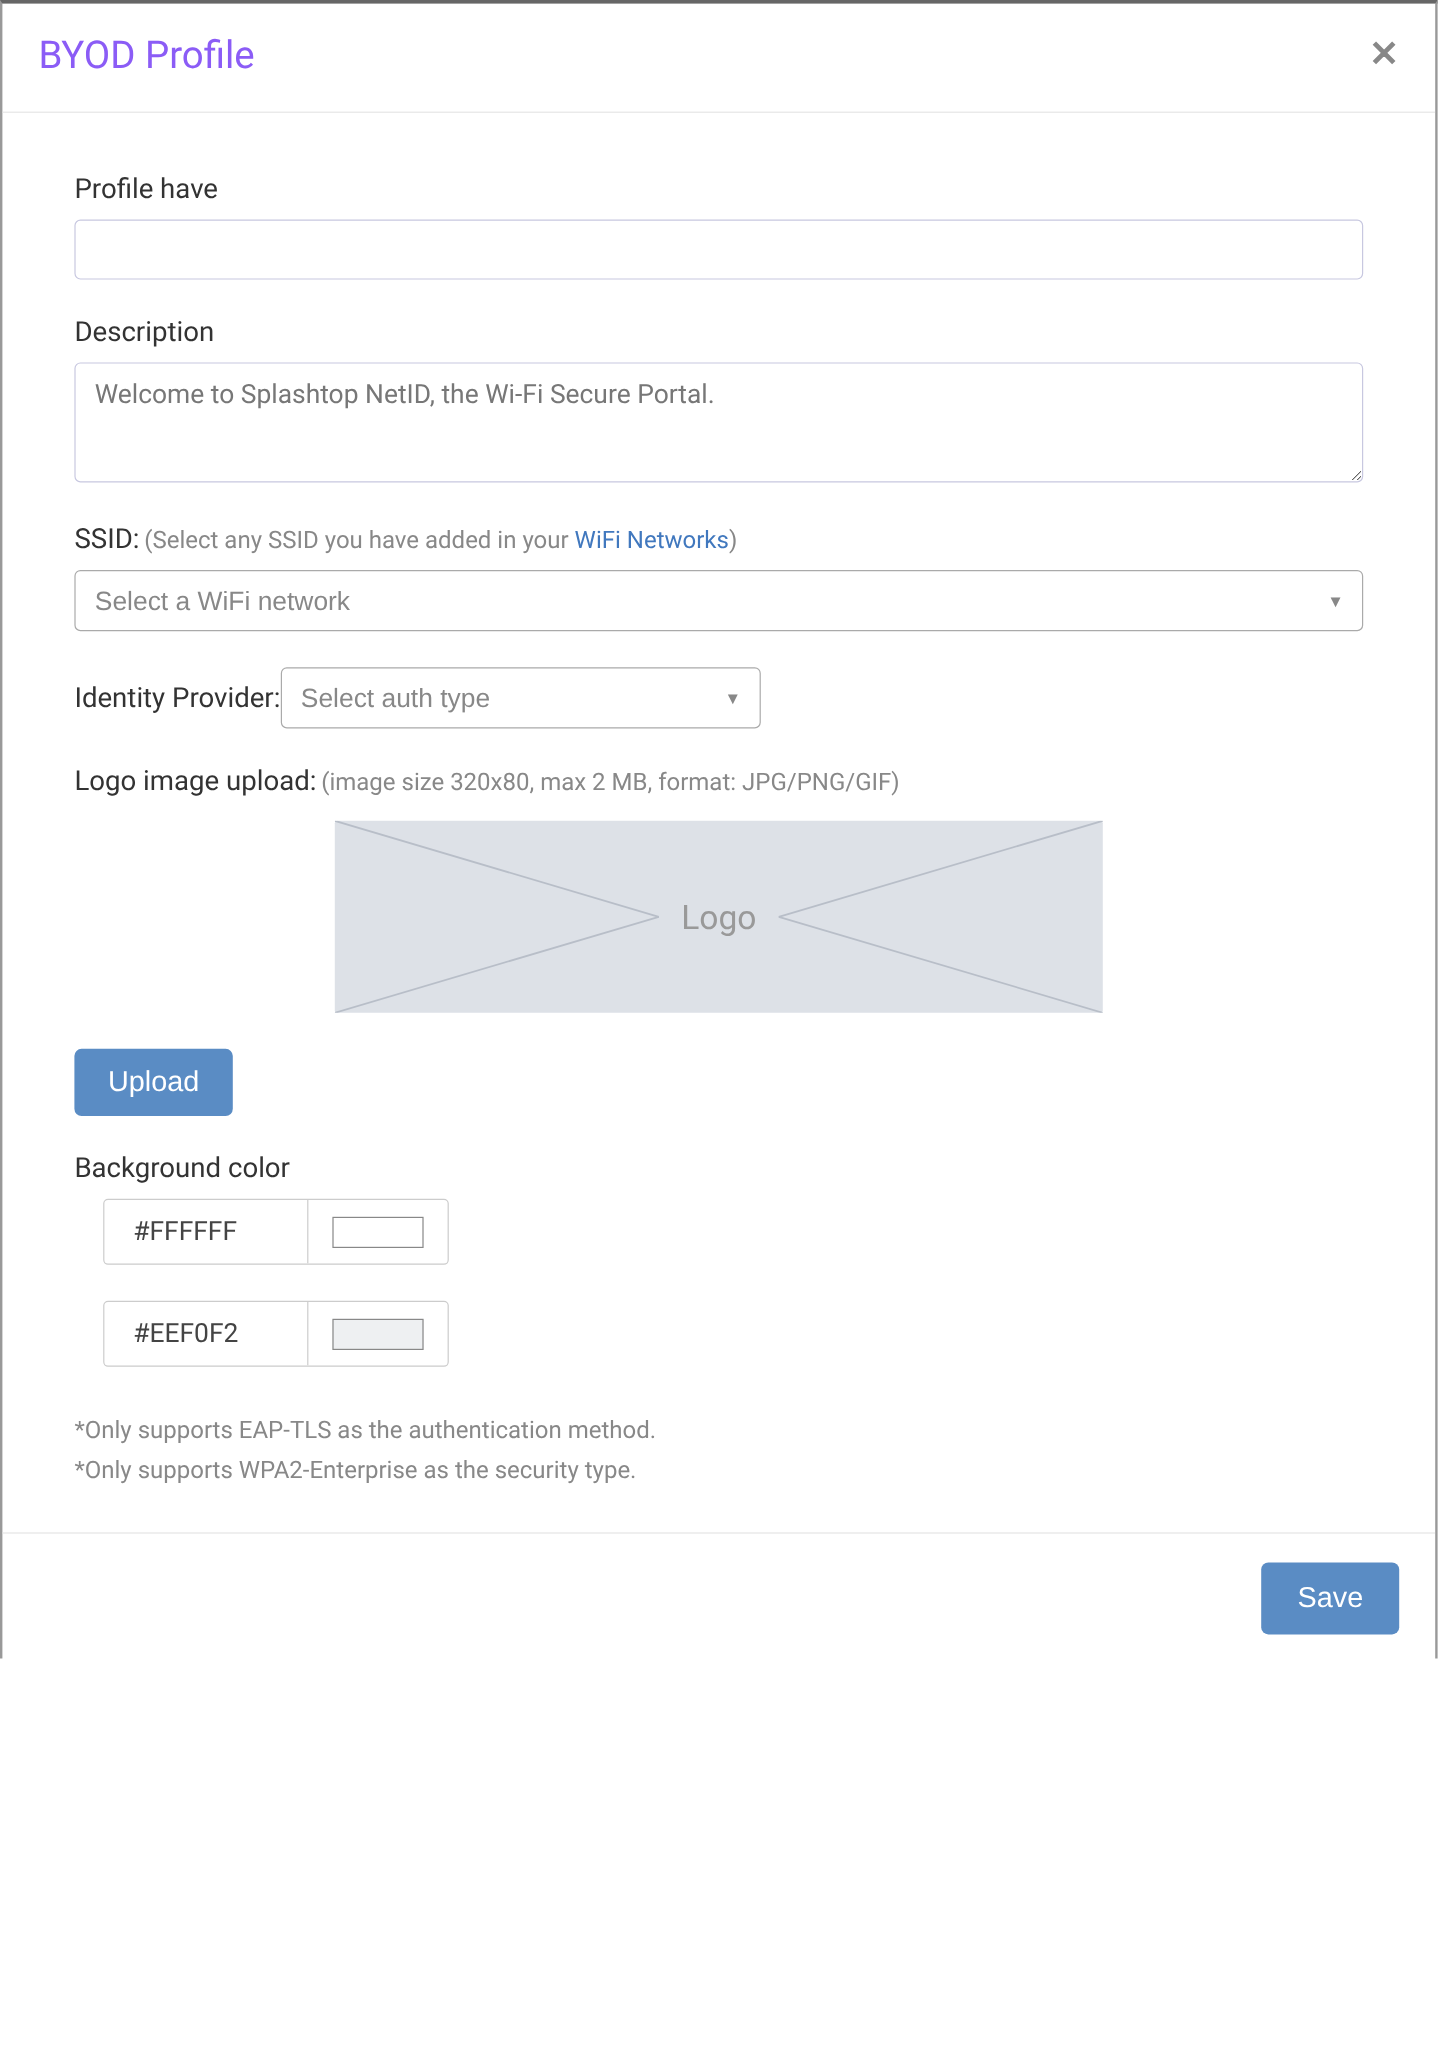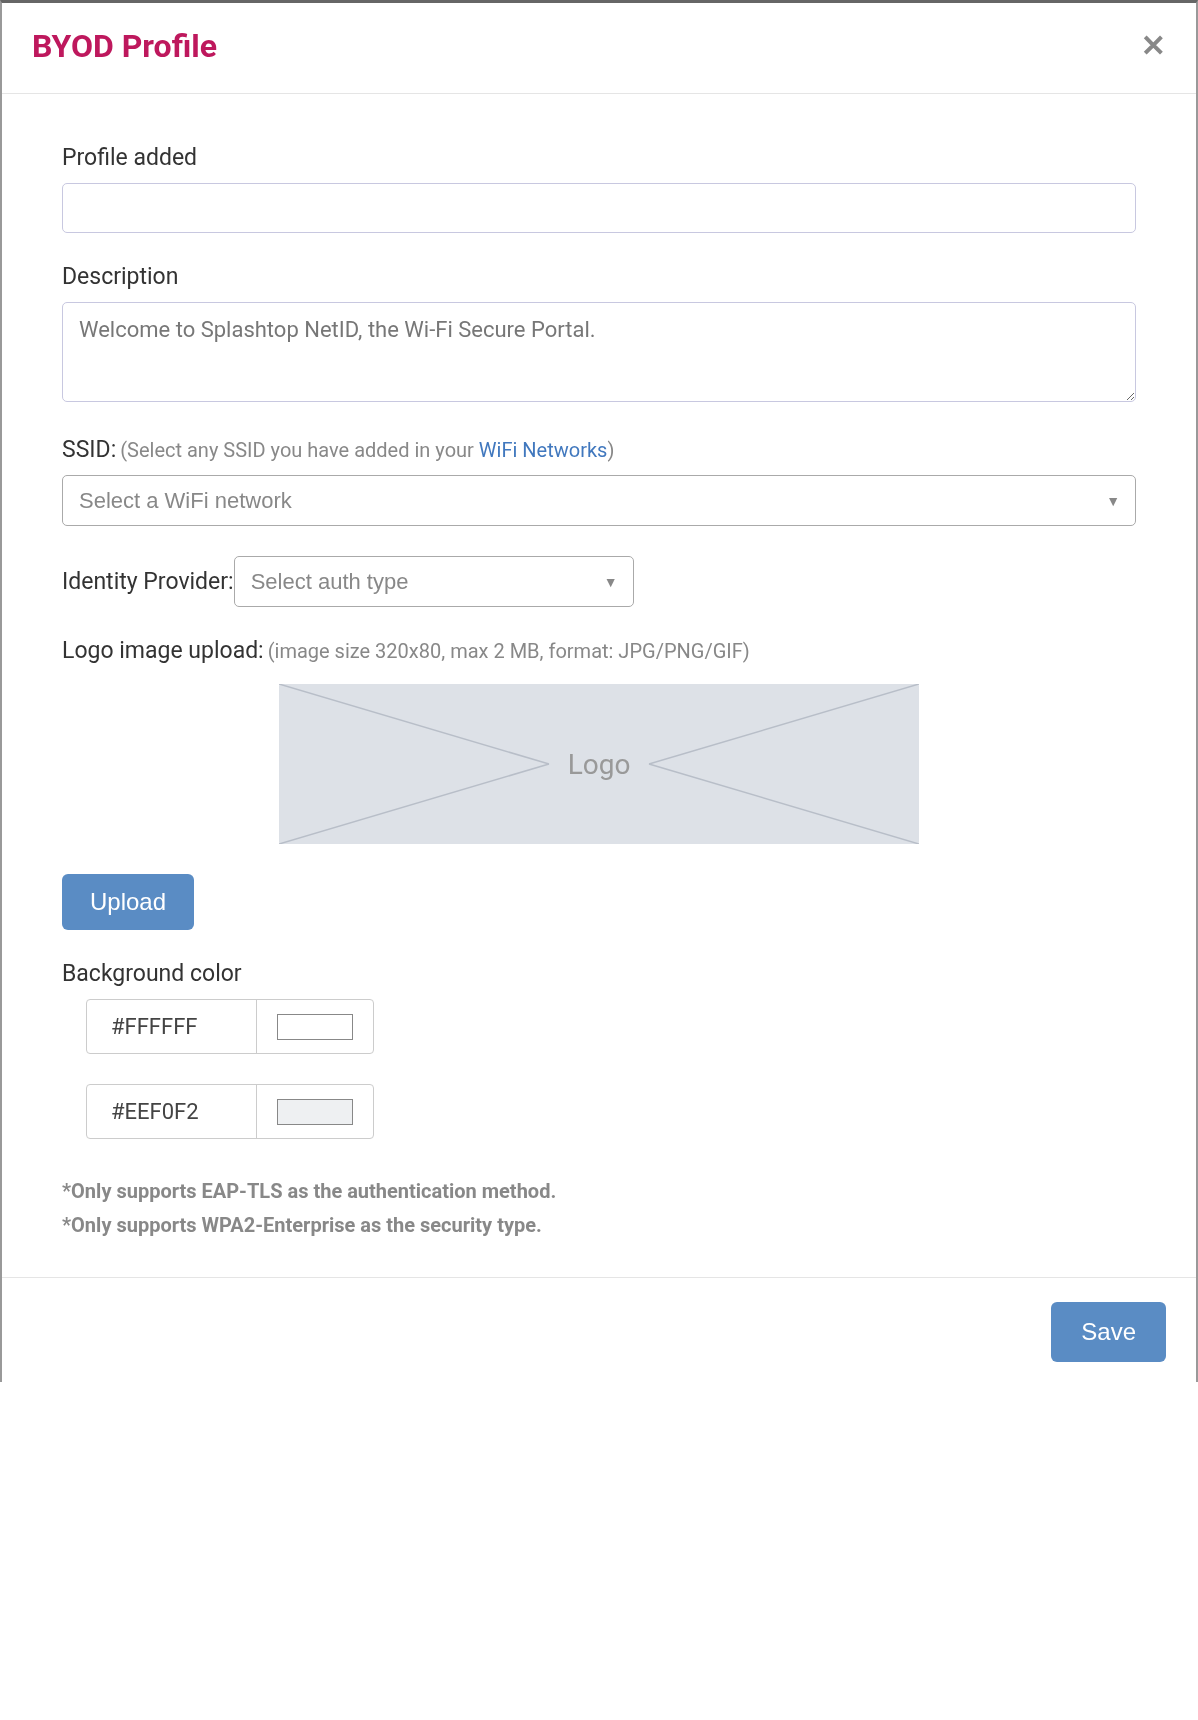--- a/index.html
+++ b/index.html
@@ -18,22 +18,22 @@
     }
     .modal-header {
       display: flex;
       justify-content: space-between;
       align-items: center;
       padding: 24px 30px 28px 30px;
       border-bottom: 1px solid #e5e5e5;
     }
     .modal-title {
       font-size: 32px;
-      font-weight: 700;
-      color: #be185d;
+      font-weight: 400;
+      color: #8b5cf6;
     }
     .close-icon {
       font-size: 30px;
       color: #888;
       cursor: pointer;
       font-weight: bold;
       line-height: 1;
     }
     .modal-body {
       padding: 50px 60px 30px 60px;
@@ -176,21 +176,20 @@
       justify-content: center;
       padding: 0 20px;
     }
     .color-swatch {
       width: 76px;
       height: 26px;
       border: 1px solid #888;
     }
     .notes {
       margin-top: 40px;
-      font-weight: bold;
     }
     .note-line {
       font-size: 20px;
       color: #888;
       margin-bottom: 10px;
     }
     .modal-footer {
       border-top: 1px solid #e5e5e5;
       padding: 24px 30px 20px 30px;
       display: flex;
@@ -201,21 +200,21 @@
 <body>
 
 <div class="modal-header">
   <h1 class="modal-title">BYOD Profile</h1>
   <span class="close-icon">✕</span>
 </div>
 
 <div class="modal-body">
 
   <div class="form-group">
-    <label class="form-label">Profile added</label>
+    <label class="form-label">Profile have</label>
     <input type="text" class="text-input" value="" style="">
   </div>
 
   <div class="form-group">
     <label class="form-label">Description</label>
     <textarea class="textarea-input" style="">Welcome to Splashtop NetID, the Wi-Fi Secure Portal.</textarea>
   </div>
 
   <div class="form-group">
     <div style="margin-bottom: 12px;">

